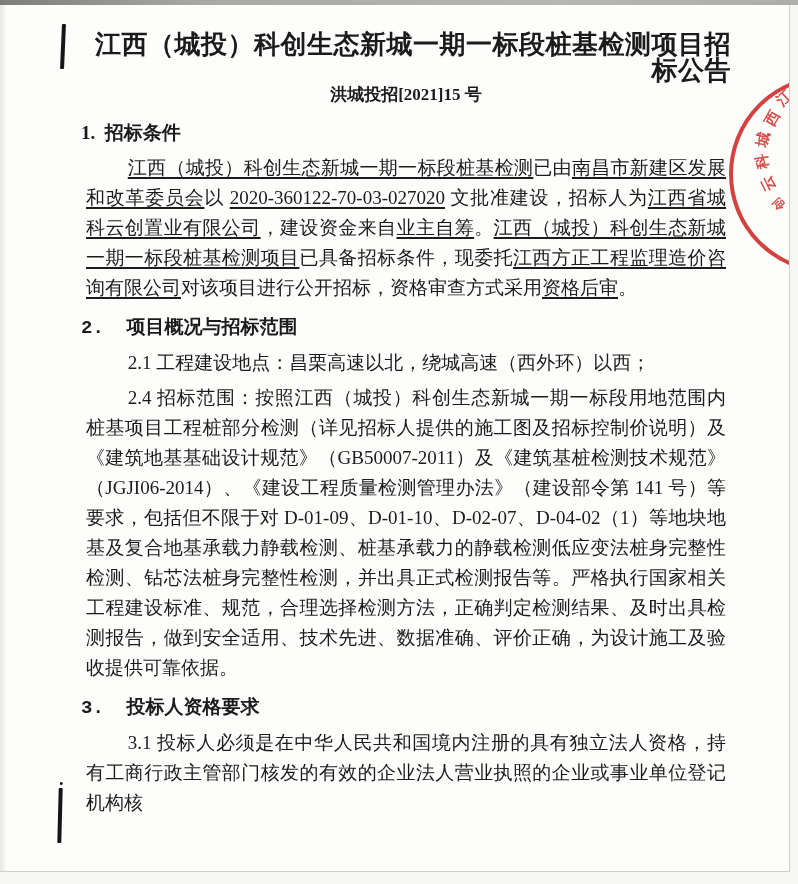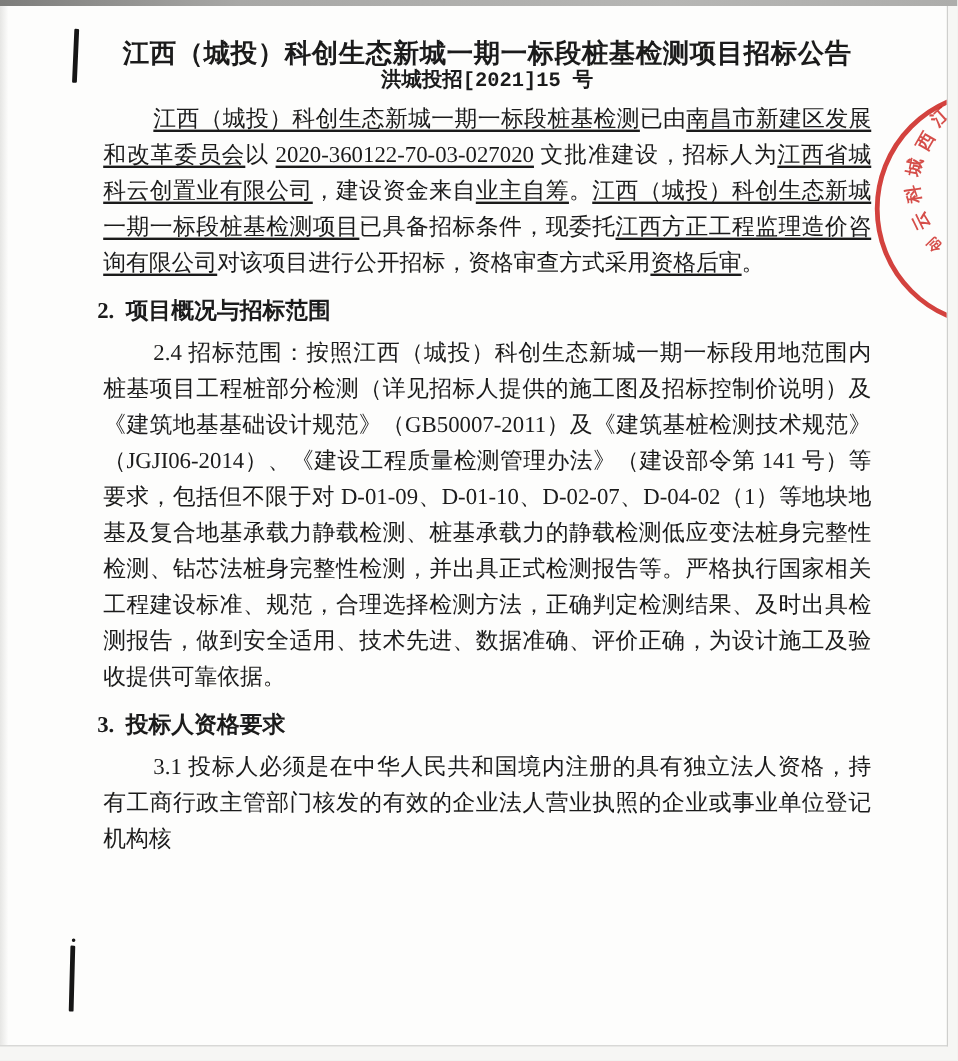--- a/index.html
+++ b/index.html
@@ -25,30 +25,30 @@
     border-right:1px solid var(--edge-gray);
     border-bottom:1px solid var(--edge-gray);
     overflow:hidden;
   }
   .page-shade-left{
     position:absolute;left:0;top:0;bottom:0;width:7px;
     background:linear-gradient(90deg,#e6e6e4,var(--page));
   }
   .content{position:absolute;left:81px;top:27px;width:650px;}
   .title{
-    font-size:22px;font-weight:bold;text-align:center;
+    font-size:26px;font-weight:bold;text-align:right;
     line-height:26px;letter-spacing:.5px;
   }
-  .docnum{font-size:17px;font-weight:bold;text-align:center;line-height:22px;font-family:Liberation Mono, monospace;}
+  .docnum{font-size:17px;font-weight:bold;text-align:center;line-height:22px;}
   .heading{
     font-size:19px;font-weight:bold;line-height:30px;
     white-space:pre-wrap;margin:0;
   }
   .mt12{margin-top:12px;}
-  .mt10{margin-top:10px;}
+  .mt10{margin-top:10px;font-family:Liberation Mono, monospace;}
   .mt16{margin-top:16px;}
   .mt8{margin-top:8px;}
   .mt2{margin-top:2px;}
   .para{
     font-size:19px;line-height:30px;margin:5px;
     text-align:justify;text-indent:2.2em;
   }
   .u{
     text-decoration:underline;
     text-underline-offset:3px;
@@ -100,22 +100,24 @@
       <span class="seal-glyph sg2">城</span>
       <span class="seal-glyph sg3">科</span>
       <span class="seal-glyph sg4">云</span>
       <span class="seal-glyph sg5">创</span>
     </div>
 
     <div class="content">
       <div class="title">江西（城投）科创生态新城一期一标段桩基检测项目招标公告</div>
       <div class="docnum">洪城投招[2021]15 号</div>
 
+      <div class="heading mt12">1.  招标条件</div>
       <p class="para mt16"><span class="u">江西（城投）科创生态新城一期一标段桩基检测</span><span>已由</span><span class="u">南昌市新建区发展和改革委员会</span><span>以 </span><span class="u">2020-360122-70-03-027020</span><span> 文批准建设，招标人为</span><span class="u">江西省城科云创置业有限公司</span><span>，建设资金来自</span><span class="u">业主自筹</span><span>。</span><span class="u">江西（城投）科创生态新城一期一标段桩基检测项目</span><span>已具备招标条件，现委托</span><span class="u">江西方正工程监理造价咨询有限公司</span><span>对该项目进行公开招标，资格审查方式采用</span><span class="u">资格后审</span><span>。</span></p>
 
       <div class="heading mt10">2.  项目概况与招标范围</div>
+      <p class="para mt8">2.1 工程建设地点：昌栗高速以北，绕城高速（西外环）以西；</p>
       <p class="para">2.4 招标范围：按照江西（城投）科创生态新城一期一标段用地范围内桩基项目工程桩部分检测（详见招标人提供的施工图及招标控制价说明）及《建筑地基基础设计规范》（GB50007-2011）及《建筑基桩检测技术规范》（JGJI06-2014）、《建设工程质量检测管理办法》（建设部令第 141 号）等要求，包括但不限于对 D-01-09、D-01-10、D-02-07、D-04-02（1）等地块地基及复合地基承载力静载检测、桩基承载力的静载检测低应变法桩身完整性检测、钻芯法桩身完整性检测，并出具正式检测报告等。严格执行国家相关工程建设标准、规范，合理选择检测方法，正确判定检测结果、及时出具检测报告，做到安全适用、技术先进、数据准确、评价正确，为设计施工及验收提供可靠依据。</p>
 
       <div class="heading mt10">3.  投标人资格要求</div>
       <p class="para mt2">3.1 投标人必须是在中华人民共和国境内注册的具有独立法人资格，持有工商行政主管部门核发的有效的企业法人营业执照的企业或事业单位登记机构核</p>
     </div>
   </div>
 </div>
 
 </body></html>

